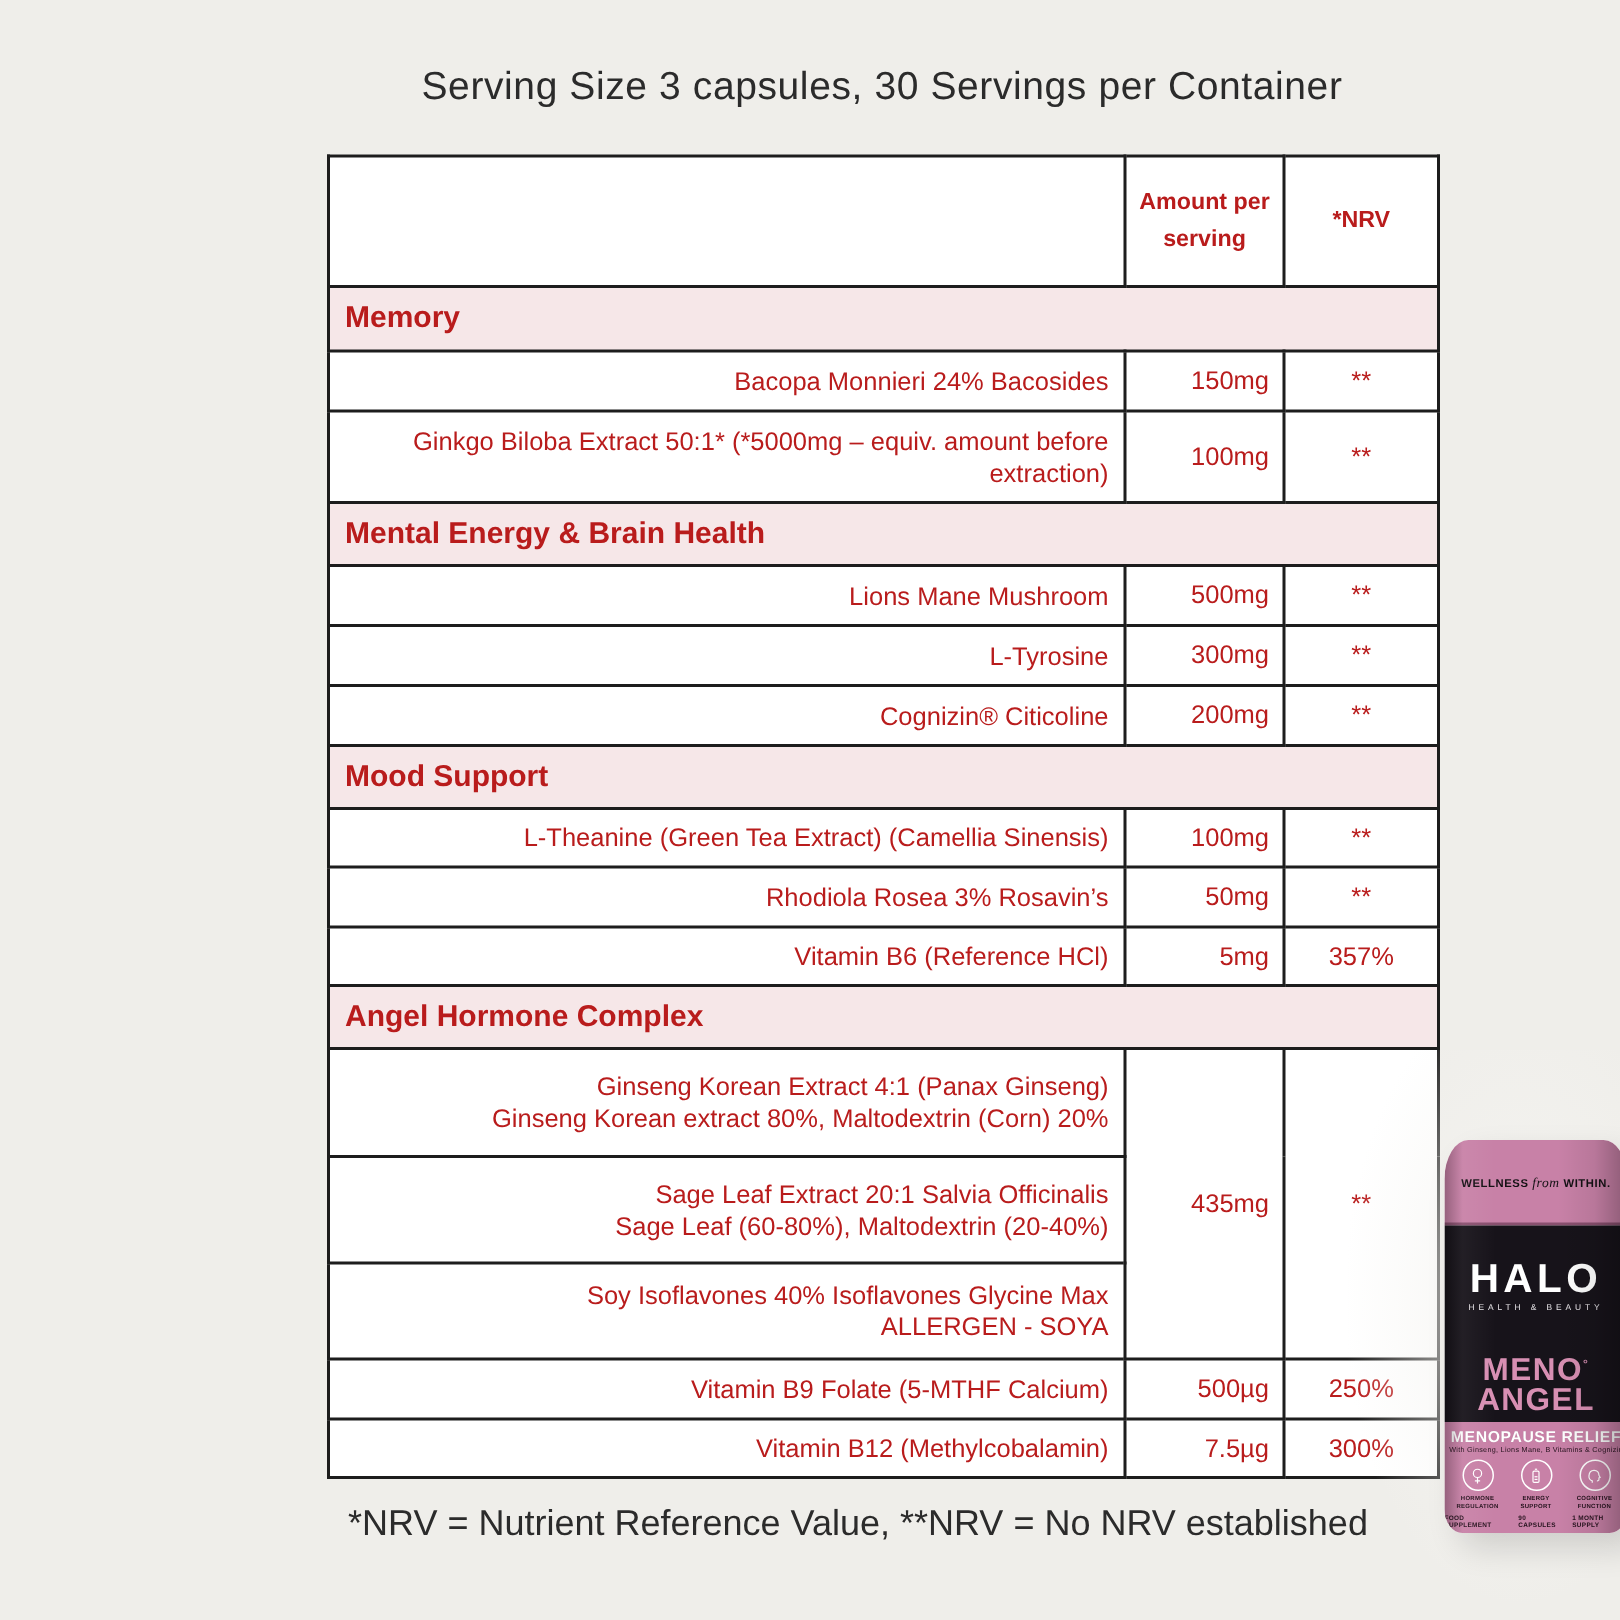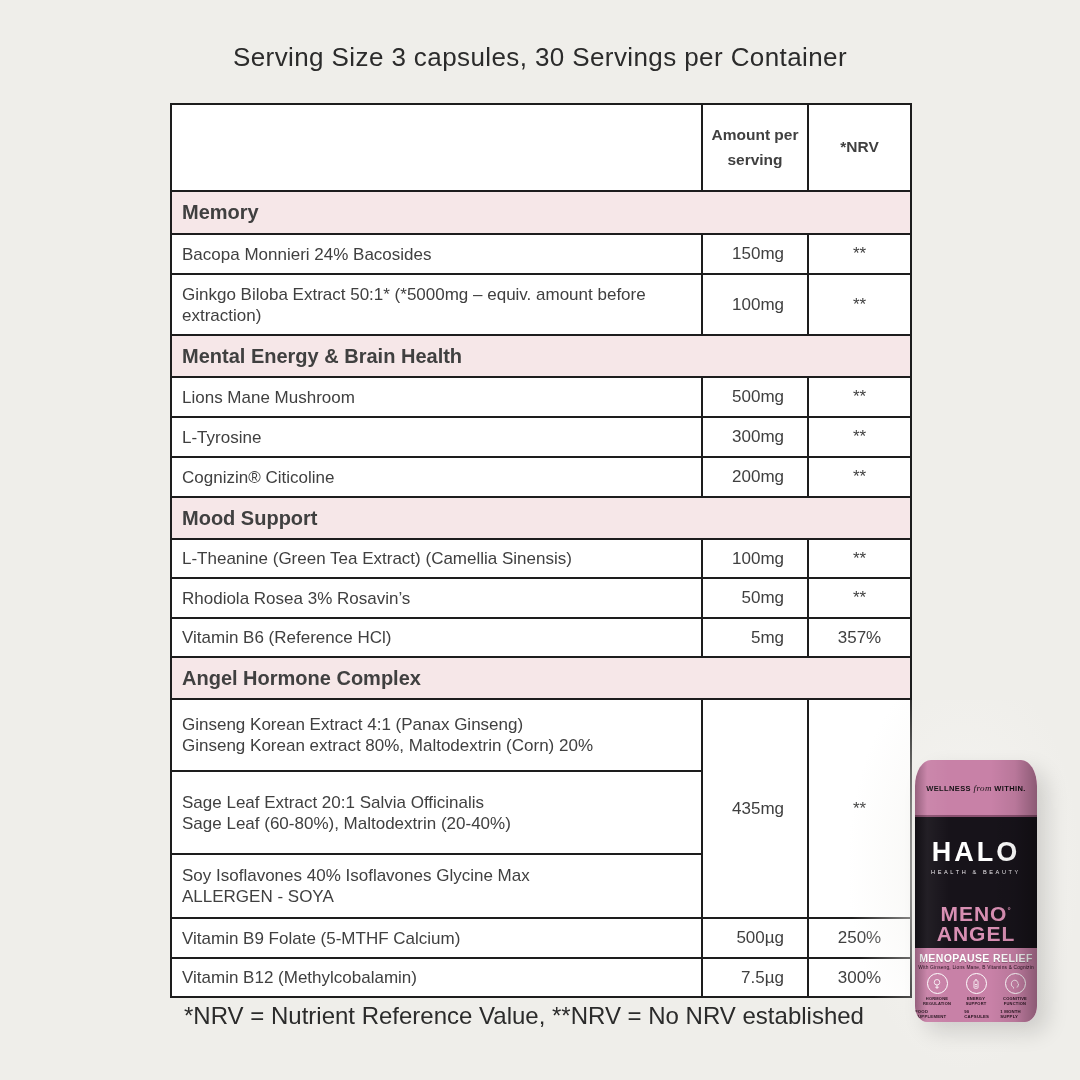--- a/index.html
+++ b/index.html
@@ -1,29 +1,29 @@
 <!DOCTYPE html>
 <html><head>
 <meta charset="utf-8">
 <style>
   * { margin:0; padding:0; box-sizing:border-box; }
   html,body { width:1080px; height:1080px; }
   body { font-family:"Liberation Sans", sans-serif; background:#efeeea; position:relative; overflow:hidden; }
 
-  .page { position:absolute; inset:0; background:#efeeea; }
+  .page { position:absolute; inset:0; background:#efeeea;margin-left:48px; }
 
   .title { position:absolute; top:42px; left:0; width:1080px; text-align:center;
            font-size:26px; color:#2b2b2b; letter-spacing:0.4px; }
 
   table.supp { position:absolute; left:170px; top:103px; width:740px;
                border-collapse:collapse; table-layout:fixed; background:#ffffff;
-               font-size:17px; color:#404040; }
+               font-size:17px; color:#b91c1c; }
   table.supp td { border:2px solid #1d1d1d; vertical-align:middle; }
-  td.name { text-align:left; padding:4px 10px; line-height:21px; }
-  td.amt  { text-align:right; padding-right:23px; }
+  td.name { text-align:right; padding:4px 10px; line-height:21px; }
+  td.amt  { text-align:right; padding-right:9px; }
   td.nrv  { text-align:center; }
   tr.hdr td { text-align:center; font-weight:bold; font-size:15.5px; line-height:1.55; }
   tr.sect td { background:#f6e7e8; font-weight:bold; font-size:20px; padding-left:10px; }
   .b { font-weight:normal; }
 
   .note { position:absolute; top:1002px; left:0; width:1048px; text-align:center;
           font-size:24px; color:#2b2b2b; }
 
   
   .tube-backdrop { position:absolute; left:850px; top:700px; width:230px; height:370px;
@@ -132,21 +132,21 @@
       <td colspan="3">Angel Hormone Complex</td>
     </tr>
     <tr style="height:72px">
       <td class="name">
         <div>Ginseng Korean Extract 4:1 (Panax Ginseng)</div>
         <div>Ginseng Korean extract 80%, Maltodextrin (Corn) 20%</div>
       </td>
       <td class="amt" rowspan="3">435mg</td>
       <td class="nrv" rowspan="3">**</td>
     </tr>
-    <tr style="height:83px">
+    <tr style="height:71px">
       <td class="name">
         <div>Sage Leaf Extract 20:1 Salvia Officinalis</div>
         <div>Sage Leaf (60-80%), Maltodextrin (20-40%)</div>
       </td>
     </tr>
     <tr style="height:64px">
       <td class="name">
         <div>Soy Isoflavones 40% Isoflavones Glycine Max</div>
         <div><span>ALLERGEN - </span><span class="b">SOYA</span></div>
       </td>

